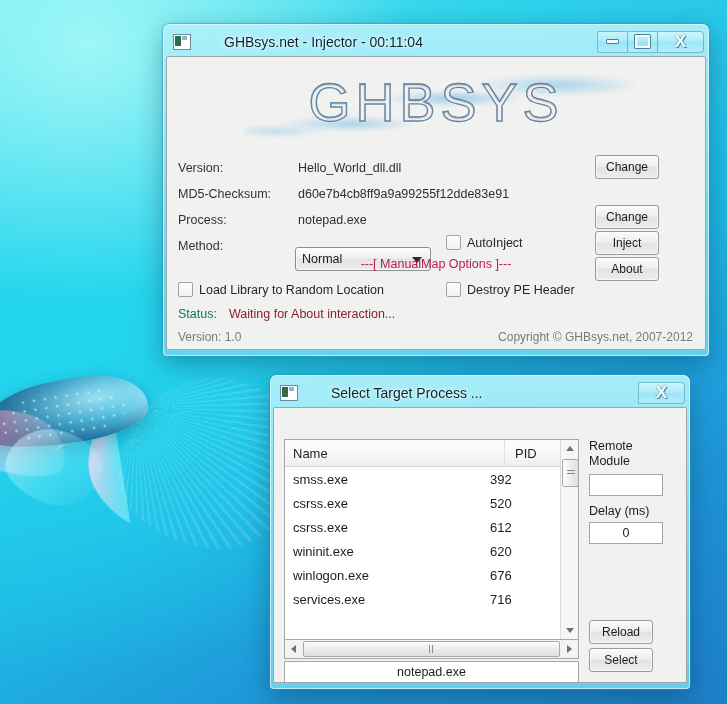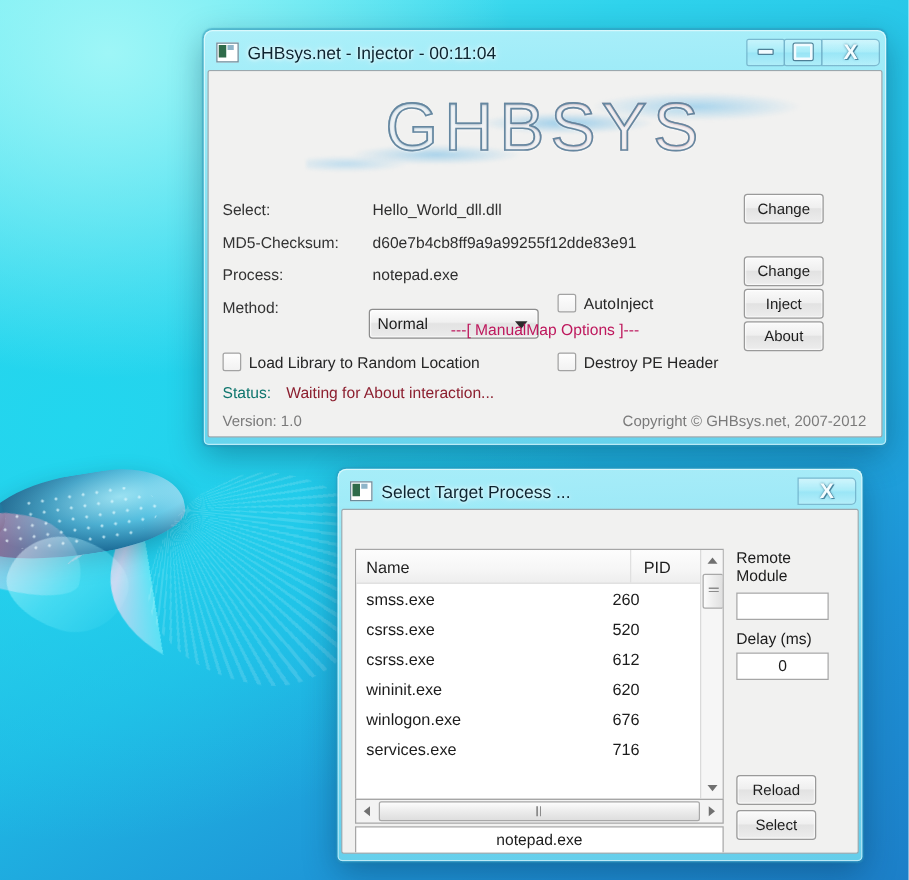--- a/index.html
+++ b/index.html
@@ -113,20 +113,21 @@
     box-shadow:
       0 0 0 1px rgba(255,255,255,.55) inset,
       0 0 1px 1px rgba(45,150,185,.55),
       0 8px 26px rgba(0,35,60,.35);
   }
   .titlebar {
     height: 29px;
     display: flex; align-items: center;
     padding: 0 2px 0 7px;
     position: relative;
+    gap: 26px;
   }
   .win-icon {
     width: 16px; height: 14px;
     background: #ffffff;
     border: 1px solid #6c8a99;
     display: inline-block;
     position: relative;
     margin-right: 7px;
     flex: 0 0 auto;
   }
@@ -392,21 +393,21 @@
     </div>
 
     <div class="client">
       <div id="main-inner">
 
         <div id="logo-wrap">
           <div id="logo-cloud"></div>
           <div id="logo-text">GHBSYS</div>
         </div>
 
-        <span class="flabel" style="left:11px; top:104px;">Select:</span>
+        <span class="flabel" style="left:11px; top:104px;">Version:</span>
         <span class="fvalue" style="left:131px; top:104px;">Hello_World_dll.dll</span>
 
         <span class="flabel" style="left:11px; top:130px;">MD5-Checksum:</span>
         <span class="fvalue" style="left:131px; top:130px;">d60e7b4cb8ff9a9a99255f12dde83e91</span>
 
         <span class="flabel" style="left:11px; top:156px;">Process:</span>
         <span class="fvalue" style="left:131px; top:156px;">notepad.exe</span>
 
         <span class="flabel" style="left:11px; top:182px;">Method:</span>
         <div class="combo" style="left:128px; top:190px; width:128px; height:22px;">
@@ -462,21 +463,21 @@
 
 
         <div id="listpanel">
           <div id="listhdr">
             <span class="col-name">Name</span>
             <span class="col-pid">PID</span>
           </div>
 
           <div class="lrow">
             <span class="c-name">smss.exe</span>
-            <span class="c-pid">260</span>
+            <span class="c-pid">392</span>
           </div>
           <div class="lrow">
             <span class="c-name">csrss.exe</span>
             <span class="c-pid">520</span>
           </div>
           <div class="lrow">
             <span class="c-name">csrss.exe</span>
             <span class="c-pid">612</span>
           </div>
           <div class="lrow">

